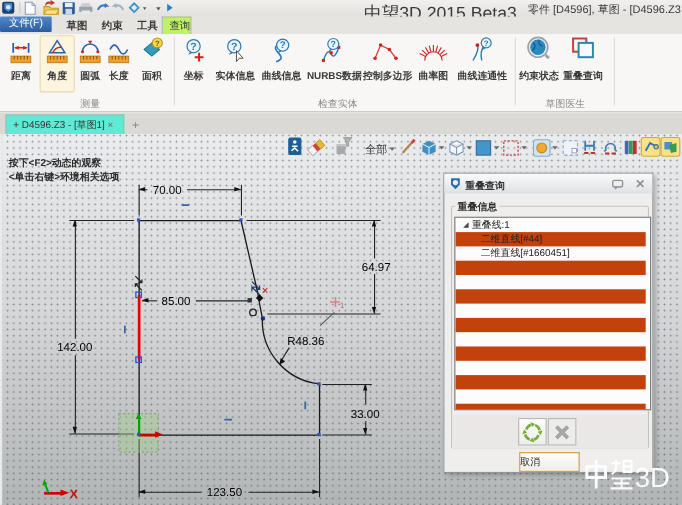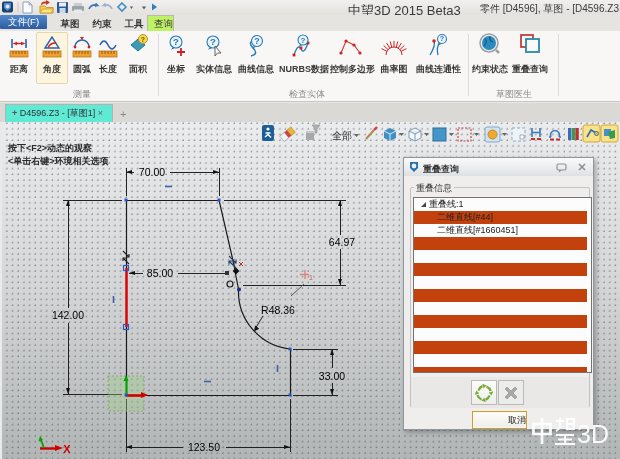--- a/index.html
+++ b/index.html
@@ -1,19 +1,19 @@
 <!DOCTYPE html>
 <html><head><meta charset="utf-8"><style>
 *{margin:0;padding:0;box-sizing:border-box}
 html,body{width:620px;height:459px;overflow:hidden;font-family:"Liberation Sans",sans-serif}
 .abs{position:absolute}
 #app{position:relative;width:620px;height:459px;background:#e8e6e3}
 
 #titlebar{left:0;top:0;width:620px;height:15px;background:linear-gradient(#f1f0ee,#e3e1de)}
-#titletext{left:348px;top:2px;font-size:13px;color:#3a3a3a}
+#titletext{left:331px;top:2px;font-size:16px;color:#3a3a3a}
 #titleright{left:480px;top:2px;font-size:10px;color:#3a3a3a;white-space:nowrap}
 
 #menurow{left:0;top:15px;width:620px;height:16px;background:#e6e4e1}
 .mtab{position:absolute;top:2px;height:14px;font-size:9.5px;font-weight:bold;color:#3a3a3a;text-align:center;line-height:14px}
 #filebtn{left:4px;top:1px;width:47px;height:14px;background:linear-gradient(#5288cc,#2d5c9e);color:#fff;font-size:9.5px;text-align:center;line-height:14px;border-radius:1px}
 #acttab{left:147px;top:0px;width:27px;height:16px;background:#bef264;border:1px solid #b9b7b4;border-bottom:none;font-size:9.5px;color:#333;text-align:right;line-height:15px}
 
 #ribbon{left:0;top:31px;width:620px;height:71px;background:#f8f7f5;border-bottom:1px solid #c9c7c4}
 .rlab{position:absolute;top:32px;font-size:9px;font-weight:bold;color:#3a3a3a;text-align:center;white-space:nowrap}
 .rgrp{position:absolute;top:57px;font-size:9px;color:#8a8a8a;text-align:center;white-space:nowrap}
@@ -25,27 +25,27 @@
 
 #canvas{left:0;top:122px;width:620px;height:337px;
 background-image:radial-gradient(circle at 1.2px 1.2px, rgba(70,75,78,.55) .6px, rgba(70,75,78,0) 1.05px),linear-gradient(180deg,#eaeced 0%,#d3d5d6 50%,#b2b5b6 100%);
 background-size:5.7px 5.7px,100% 100%}
 .helper{position:absolute;font-size:9px;font-weight:bold;color:#2a2a2a;white-space:nowrap}
 
 #dlg{left:403px;top:157px;width:191px;height:273px;background:#efeeec;border:1px solid #8f969e;box-shadow:2px 2px 5px rgba(0,0,0,.3)}
 #dlgtitle{left:0;top:0;width:189px;height:18px;background:linear-gradient(#fafafa,#dee1e4)}
 #dlgtitletext{left:19px;top:5px;font-size:9px;font-weight:bold;color:#333}
 #grpbox{left:6px;top:29px;width:180px;height:221px;border:1px solid #c2c2c2;border-radius:2px}
-#grplab{left:10px;top:24px;font-size:9px;font-weight:normal;color:#333;background:#efeeec;padding:0 2px}
+#grplab{left:10px;top:24px;font-size:9px;font-weight:bold;color:#333;background:#efeeec;padding:0 2px}
 #list{left:9px;top:39px;width:179px;height:176px;background:#fcfcfc;border:1px solid #737373;overflow:hidden}
 .lrow{position:absolute;left:0;width:173px;height:13px;font-size:9px;color:#222;line-height:13px;white-space:nowrap}
 .lrow.g{background:#c2410c}
 #btnstrip{left:7px;top:219px;width:178px;height:31px;background:#e9e8e6}
 .dbtn{position:absolute;top:222px;width:26px;height:25px;border:1px solid #b9b9b9;background:linear-gradient(#fdfdfd,#ededeb)}
-#cancelbtn{left:68px;top:253px;width:55px;height:18px;background:linear-gradient(#fdfdfc,#efede8);border:1px solid #c99f33;box-shadow:inset 0 0 0 1px #fdf6e0;font-size:9px;color:#222;text-align:right;line-height:17px}
+#cancelbtn{left:68px;top:253px;width:55px;height:18px;background:linear-gradient(#fdfdfc,#efede8);border:1px solid #c99f33;box-shadow:inset 0 0 0 1px #fdf6e0;font-size:9px;color:#222;text-align:left;line-height:17px}
 .tri{width:0;height:0;display:inline-block}
 </style></head><body>
 <div id="app">
   <div class="abs" id="titlebar"></div>
   <svg class="abs" style="left:0;top:0" width="170" height="15" viewBox="0 0 170 15">
     <rect x="2" y="1.5" width="11" height="11" rx="2" fill="#1c3f6e"></rect>
     <path d="M4 3 L11 3 L11 8 L7.5 11 L4 8 Z" fill="#4e8fd0"></path>
     <circle cx="7.5" cy="6.5" r="2" fill="#dce8f4"></circle>
     <rect x="17.5" y="2" width="1" height="10" fill="#c9c7c4"></rect>
     <path d="M23 2 h6 l3 3 v8 h-9 z" fill="#fdfdfd" stroke="#8aa0b8" stroke-width="1"></path>

